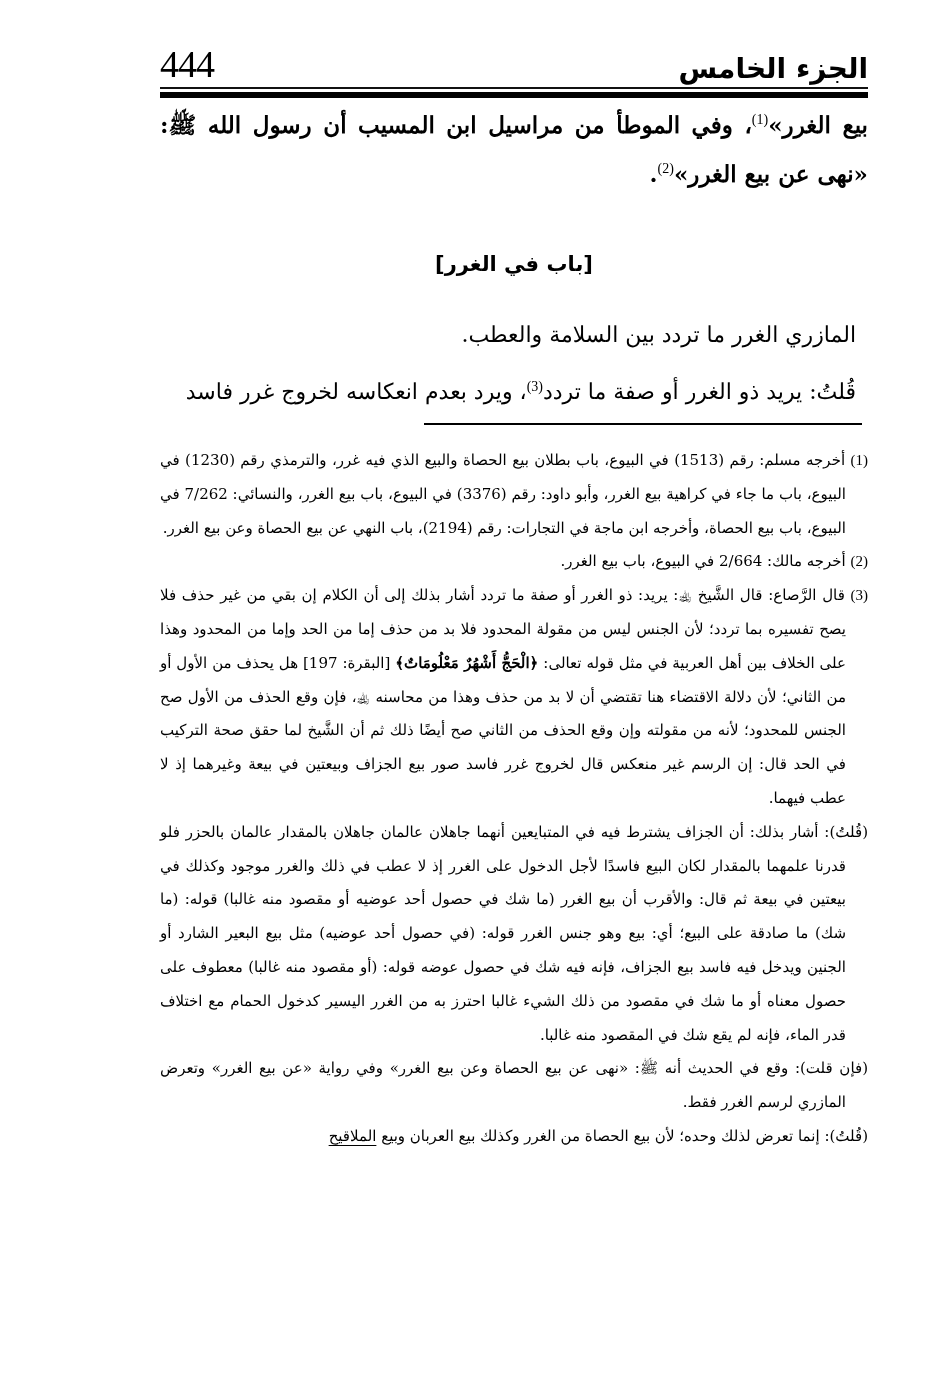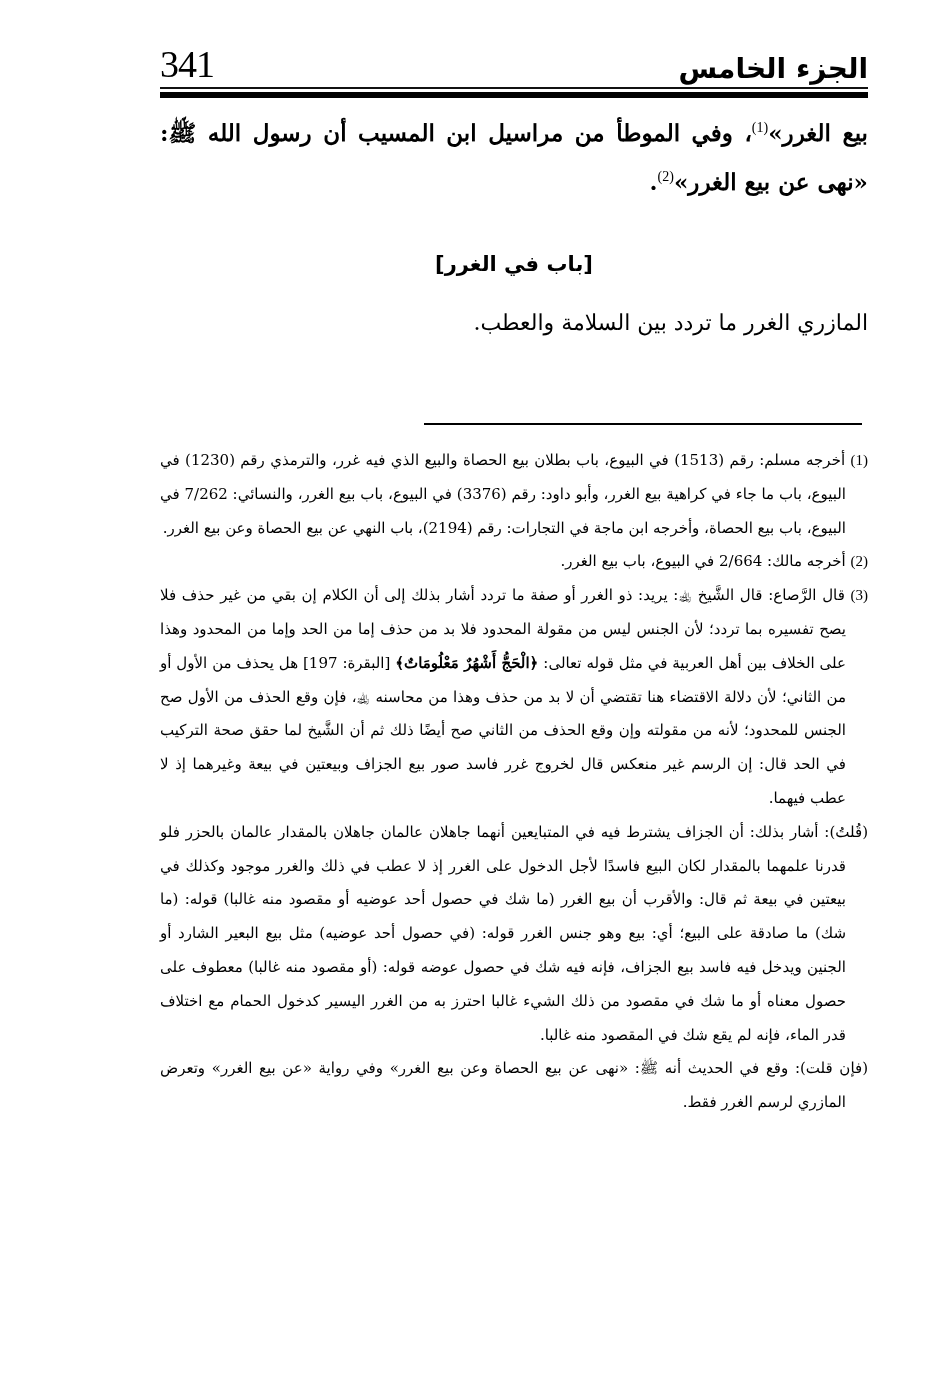--- a/index.html
+++ b/index.html
@@ -65,21 +65,21 @@
     .header-rule .thick {
       position: absolute;
       left: 0; right: 0; top: 5px;
       height: 6px;
       background: #000;
     }
 
     
     .main-text {
       position: absolute;
-      top: 108px;
+      top: 100px;
       left: 0;
       width: 708px;
       direction: rtl;
       text-align: justify;
       font-family: "DejaVu Serif", serif;
       font-size: 23px;
       line-height: 49px;
     }
     .main-text p {
       margin: 0;
@@ -111,21 +111,21 @@
       position: absolute;
       top: 300px;
       left: 0;
       width: 708px;
       direction: rtl;
       text-align: justify;
       font-family: "DejaVu Serif", serif;
       font-size: 22px;
       line-height: 45px;
     }
-    .main-text-2 p { margin: 0; }
+    .main-text-2 p { margin: 12px; }
 
     
     .footnote-separator {
       position: absolute;
       top: 423px;
       right: 6px;
       width: 438px;
       height: 2px;
       background: #000;
     }
@@ -166,41 +166,43 @@
       text-decoration: underline;
       text-underline-offset: 4px;
     }
   </style>
 </head>
 <body>
 
 <div class="page">
 
   <div class="running-header">
-    <span class="page-number">341</span>
+    <span class="page-number">444</span>
     <span class="volume-title">الجزء الخامس</span>
     <div class="header-rule">
       <div class="thin"></div>
       <div class="thick"></div>
     </div>
   </div>
 
   <div class="main-text">
     <p class="para-bold"><span>بيع الغرر»</span><sup class="fnref">(1)</sup><span>، وفي الموطأ من مراسيل ابن المسيب أن رسول الله ﷺ: «نهى عن بيع الغرر»</span><sup class="fnref">(2)</sup><span>.</span></p>
   </div>
 
   <div class="section-heading">[باب في الغرر]</div>
 
   <div class="main-text-2">
     <p>المازري الغرر ما تردد بين السلامة والعطب.</p>
+    <p><span>قُلتُ: يريد ذو الغرر أو صفة ما تردد</span><sup class="fnref">(3)</sup><span>، ويرد بعدم انعكاسه لخروج غرر فاسد</span></p>
   </div>
 
   <div class="footnote-separator"></div>
 
   <div class="footnotes">
     <p class="footnote fn-hanging"><span class="fn-num">(1)</span> <span>أخرجه مسلم: رقم (1513) في البيوع، باب بطلان بيع الحصاة والبيع الذي فيه غرر، والترمذي رقم (1230) في البيوع، باب ما جاء في كراهية بيع الغرر، وأبو داود: رقم (3376) في البيوع، باب بيع الغرر، والنسائي: 7/262 في البيوع، باب بيع الحصاة، وأخرجه ابن ماجة في التجارات: رقم (2194)، باب النهي عن بيع الحصاة وعن بيع الغرر.</span></p>
     <p class="footnote fn-hanging"><span class="fn-num">(2)</span> <span>أخرجه مالك: 2/664 في البيوع، باب بيع الغرر.</span></p>
     <p class="footnote fn-hanging"><span class="fn-num">(3)</span> <span>قال الرَّصاع: قال الشَّيخ ﵀: يريد: ذو الغرر أو صفة ما تردد أشار بذلك إلى أن الكلام إن بقي من غير حذف فلا يصح تفسيره بما تردد؛ لأن الجنس ليس من مقولة المحدود فلا بد من حذف إما من الحد وإما من المحدود وهذا على الخلاف بين أهل العربية في مثل قوله تعالى: </span><span class="quran">﴿الْحَجُّ أَشْهُرٌ مَعْلُومَاتٌ﴾</span><span> [البقرة: 197] هل يحذف من الأول أو من الثاني؛ لأن دلالة الاقتضاء هنا تقتضي أن لا بد من حذف وهذا من محاسنه ﵀، فإن وقع الحذف من الأول صح الجنس للمحدود؛ لأنه من مقولته وإن وقع الحذف من الثاني صح أيضًا ذلك ثم أن الشَّيخ لما حقق صحة التركيب في الحد قال: إن الرسم غير منعكس قال لخروج غرر فاسد صور بيع الجزاف وبيعتين في بيعة وغيرهما إذ لا عطب فيهما.</span></p>
     <p class="footnote fn-hanging-wide"><span>(قُلتُ):</span> <span>أشار بذلك: أن الجزاف يشترط فيه في المتبايعين أنهما جاهلان عالمان جاهلان بالمقدار عالمان بالحزر فلو قدرنا علمهما بالمقدار لكان البيع فاسدًا لأجل الدخول على الغرر إذ لا عطب في ذلك والغرر موجود وكذلك في بيعتين في بيعة ثم قال: والأقرب أن بيع الغرر (ما شك في حصول أحد عوضيه أو مقصود منه غالبا) قوله: (ما شك) ما صادقة على البيع؛ أي: بيع وهو جنس الغرر قوله: (في حصول أحد عوضيه) مثل بيع البعير الشارد أو الجنين ويدخل فيه فاسد بيع الجزاف، فإنه فيه شك في حصول عوضه قوله: (أو مقصود منه غالبا) معطوف على حصول معناه أو ما شك في مقصود من ذلك الشيء غالبا احترز به من الغرر اليسير كدخول الحمام مع اختلاف قدر الماء، فإنه لم يقع شك في المقصود منه غالبا.</span></p>
     <p class="footnote fn-hanging-wide"><span>(فإن قلت):</span> <span>وقع في الحديث أنه ﷺ: «نهى عن بيع الحصاة وعن بيع الغرر» وفي رواية «عن بيع الغرر» وتعرض المازري لرسم الغرر فقط.</span></p>
+    <p class="footnote fn-hanging-wide"><span>(قُلتُ):</span> <span>إنما تعرض لذلك وحده؛ لأن بيع الحصاة من الغرر وكذلك بيع العربان وبيع </span><span class="underline-word">الملاقيح</span></p>
   </div>
 
 </div>
 
 </body></html>

